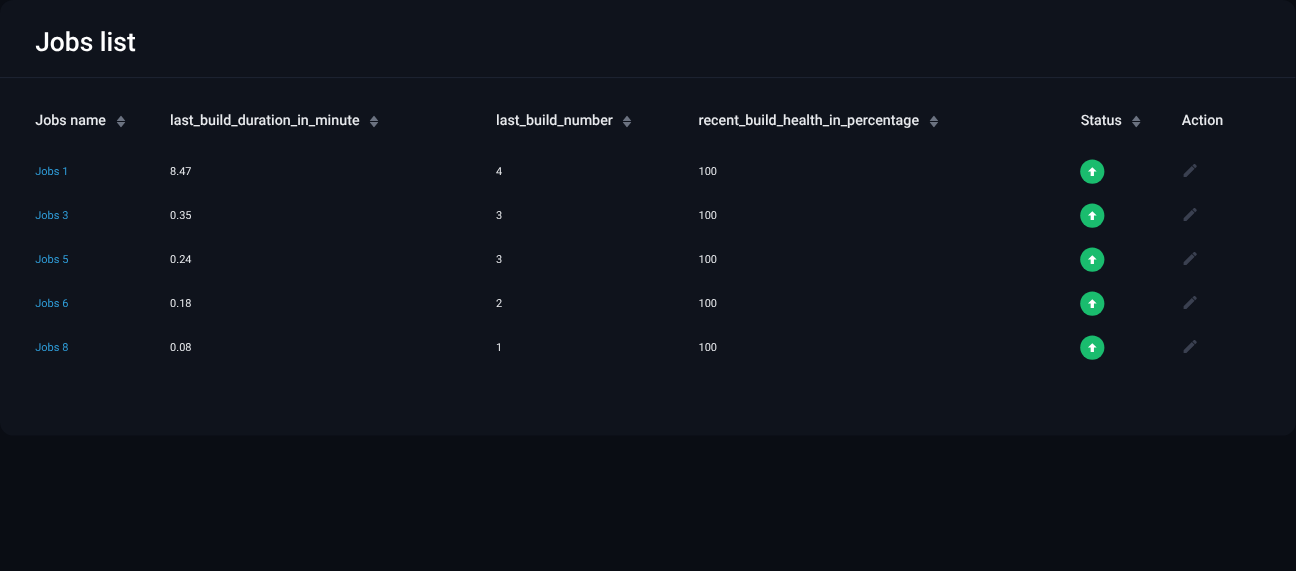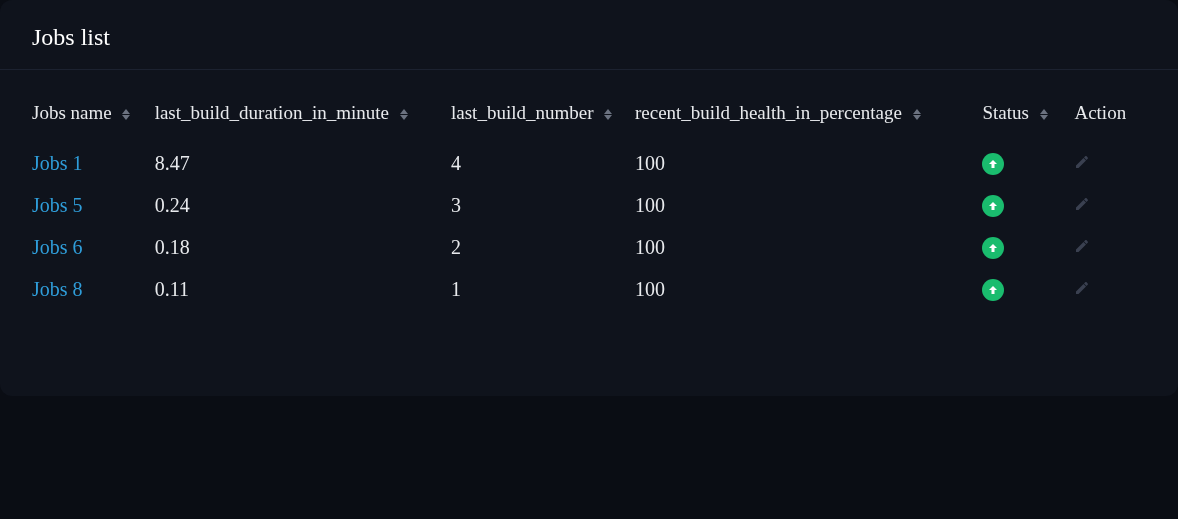--- a/index.html
+++ b/index.html
@@ -14,47 +14,46 @@
       padding: 0;
       width: 1178px;
       height: 519px;
     }
     .panel {
       background: #0f131c;
       border-radius: 12px;
       width: 1178px;
       height: 396px;
       overflow: hidden;
-      font-family: Liberation Serif, serif;
     }
     .panel-header {
       padding: 24px 32px 18px 32px;
       font-size: 24px;
       font-weight: 500;
       color: #ffffff;
       border-bottom: 1px solid #1c2230;
     }
     .table-wrapper {
       padding: 24px 32px;
     }
     table {
       width: 100%;
       border-collapse: collapse;
       table-layout: fixed;
     }
     th {
       text-align: left;
-      font-size: 19px;
+      font-size: 13px;
       font-weight: 500;
       color: #e8eaed;
       padding: 8px 8px 18px 0;
       white-space: nowrap;
     }
     td {
-      font-size: 20px;
+      font-size: 10px;
       padding: 9px 8px 9px 0;
       color: #e8eaed;
       vertical-align: middle;
     }
     .col-name { width: 120px; }
     .col-duration { width: 290px; }
     .col-build { width: 180px; }
     .col-health { width: 340px; }
     .col-status { width: 90px; }
     .col-action { width: 70px; }
@@ -184,20 +183,36 @@
                   <path d="M5 1 L9 5 L6.5 5 L6.5 9 L3.5 9 L3.5 5 L1 5 Z" fill="#ffffff"></path>
                 </svg>
               </span></td>
             <td><span class="action-icon">
                 <svg width="16" height="16" viewBox="0 0 16 16">
                   <path d="M2 11.5 L2 14 L4.5 14 L12 6.5 L9.5 4 Z M13.7 4.8 C14.1 4.4 14.1 3.8 13.7 3.4 L12.6 2.3 C12.2 1.9 11.6 1.9 11.2 2.3 L10 3.5 L12.5 6 Z" fill="#3a4050"></path>
                 </svg>
               </span></td>
           </tr>
           <tr>
+            <td><a class="job-link">Jobs 3</a></td>
+            <td>0.35</td>
+            <td>3</td>
+            <td>100</td>
+            <td><span class="status-badge">
+                <svg width="10" height="10" viewBox="0 0 10 10">
+                  <path d="M5 1 L9 5 L6.5 5 L6.5 9 L3.5 9 L3.5 5 L1 5 Z" fill="#ffffff"></path>
+                </svg>
+              </span></td>
+            <td><span class="action-icon">
+                <svg width="16" height="16" viewBox="0 0 16 16">
+                  <path d="M2 11.5 L2 14 L4.5 14 L12 6.5 L9.5 4 Z M13.7 4.8 C14.1 4.4 14.1 3.8 13.7 3.4 L12.6 2.3 C12.2 1.9 11.6 1.9 11.2 2.3 L10 3.5 L12.5 6 Z" fill="#3a4050"></path>
+                </svg>
+              </span></td>
+          </tr>
+          <tr>
             <td><a class="job-link">Jobs 5</a></td>
             <td>0.24</td>
             <td>3</td>
             <td>100</td>
             <td><span class="status-badge">
                 <svg width="10" height="10" viewBox="0 0 10 10">
                   <path d="M5 1 L9 5 L6.5 5 L6.5 9 L3.5 9 L3.5 5 L1 5 Z" fill="#ffffff"></path>
                 </svg>
               </span></td>
             <td><span class="action-icon">
@@ -217,21 +232,21 @@
                 </svg>
               </span></td>
             <td><span class="action-icon">
                 <svg width="16" height="16" viewBox="0 0 16 16">
                   <path d="M2 11.5 L2 14 L4.5 14 L12 6.5 L9.5 4 Z M13.7 4.8 C14.1 4.4 14.1 3.8 13.7 3.4 L12.6 2.3 C12.2 1.9 11.6 1.9 11.2 2.3 L10 3.5 L12.5 6 Z" fill="#3a4050"></path>
                 </svg>
               </span></td>
           </tr>
           <tr>
             <td><a class="job-link">Jobs 8</a></td>
-            <td>0.11</td>
+            <td>0.08</td>
             <td>1</td>
             <td>100</td>
             <td><span class="status-badge">
                 <svg width="10" height="10" viewBox="0 0 10 10">
                   <path d="M5 1 L9 5 L6.5 5 L6.5 9 L3.5 9 L3.5 5 L1 5 Z" fill="#ffffff"></path>
                 </svg>
               </span></td>
             <td><span class="action-icon">
                 <svg width="16" height="16" viewBox="0 0 16 16">
                   <path d="M2 11.5 L2 14 L4.5 14 L12 6.5 L9.5 4 Z M13.7 4.8 C14.1 4.4 14.1 3.8 13.7 3.4 L12.6 2.3 C12.2 1.9 11.6 1.9 11.2 2.3 L10 3.5 L12.5 6 Z" fill="#3a4050"></path>

